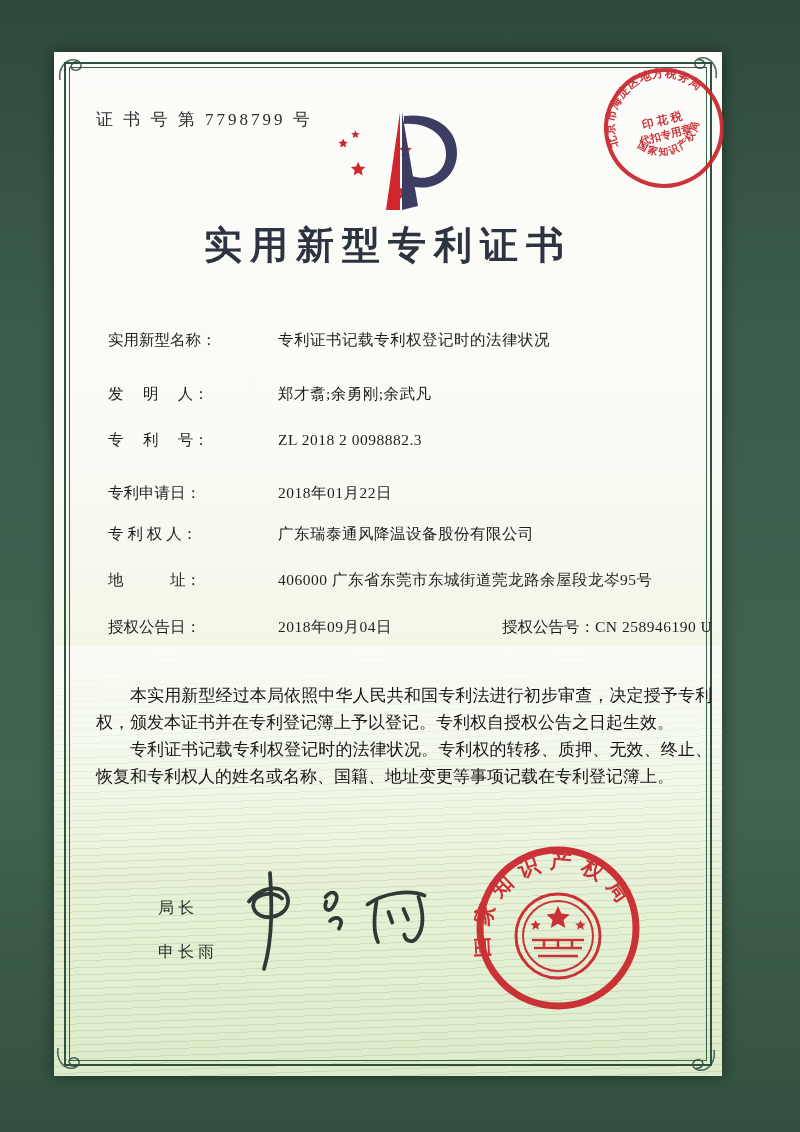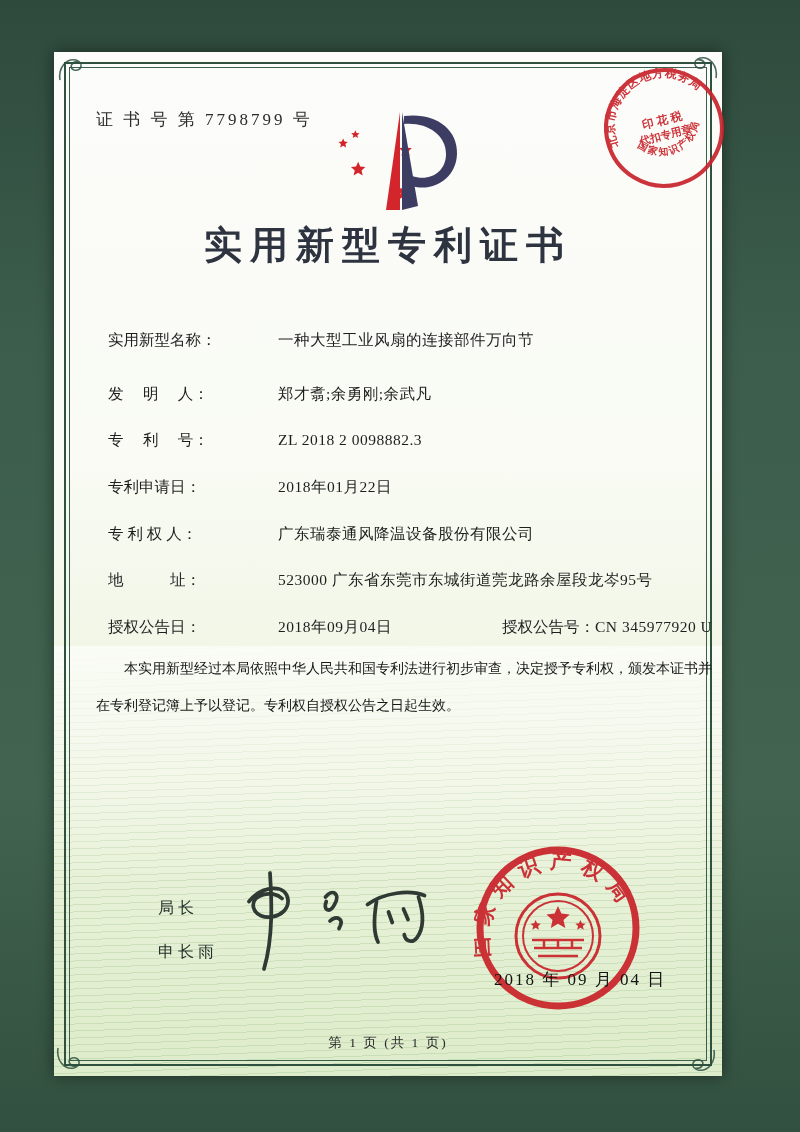--- a/index.html
+++ b/index.html
@@ -30,22 +30,22 @@
 
   .title{position:absolute;left:0;top:168px;width:100%;text-align:center;
          font-size:38px;font-weight:bold;color:#2e3340;letter-spacing:8px;}
 
   .fields{position:absolute;left:42px;top:272px;width:618px;font-size:15.5px;color:#1e1e1e;}
   .frow{position:absolute;left:0;white-space:nowrap;}
   .f-label{display:inline-block;width:170px;margin-left:12px;}
   .f-value{letter-spacing:.5px;}
   .grant-right{position:absolute;left:406px;top:0;white-space:nowrap;}
 
-  .body-text{position:absolute;left:42px;top:598px;width:616px;font-size:14px;
-             line-height:37px;color:#161616;text-align:justify;}
+  .body-text{position:absolute;left:42px;top:630px;width:616px;font-size:17px;
+             line-height:27px;color:#161616;text-align:justify;}
   .body-text p{margin:0;text-indent:2em;}
 
   .sig-label{position:absolute;left:104px;font-size:16px;color:#23322a;letter-spacing:4px;}
   .sig-title{top:846px;} .sig-name{top:890px;}
   .signature{position:absolute;left:170px;top:806px;width:215px;height:120px;}
 
   .stamp-bottom{position:absolute;left:420px;top:792px;width:168px;height:168px;opacity:.93;}
   .seal-date{position:absolute;left:440px;top:916px;font-size:17px;color:#141414;
              letter-spacing:2px;white-space:nowrap;}
 
@@ -104,47 +104,48 @@
     <g fill="#3d3d63">
       <polygon points="74,2 74,100 90,96"></polygon>
       <path d="M76,6 C106,2 130,18 129,44 C128,70 104,82 84,76 L84,66 C102,72 118,62 118,44 C118,24 98,12 76,14 Z"></path>
     </g>
   </svg>
 
   <div class="title">实用新型专利证书</div>
 
   <div class="fields">
     <div class="frow" style="top:6px">
-      <span class="f-label">实用新型名称：</span><span class="f-value">一种大型工业风扇的连接部件万向节</span>
+      <span class="f-label">实用新型名称：</span><span class="f-value">专利证书记载专利权登记时的法律状况</span>
     </div>
     <div class="frow" style="top:60px">
       <span class="f-label">发　 明 　人：</span><span class="f-value">郑才翥;余勇刚;余武凡</span>
     </div>
     <div class="frow" style="top:106px">
       <span class="f-label">专　 利 　号：</span><span class="f-value">ZL 2018 2 0098882.3</span>
     </div>
-    <div class="frow" style="top:153px">
+    <div class="frow" style="top:159px">
       <span class="f-label">专利申请日：</span><span class="f-value">2018年01月22日</span>
     </div>
     <div class="frow" style="top:200px">
       <span class="f-label">专 利 权 人：</span><span class="f-value">广东瑞泰通风降温设备股份有限公司</span>
     </div>
     <div class="frow" style="top:246px">
-      <span class="f-label">地　　　址：</span><span class="f-value">523000 广东省东莞市东城街道莞龙路余屋段龙岑95号</span>
+      <span class="f-label">地　　　址：</span><span class="f-value">406000 广东省东莞市东城街道莞龙路余屋段龙岑95号</span>
     </div>
     <div class="frow" style="top:293px;width:618px">
       <span class="f-label">授权公告日：</span><span class="f-value">2018年09月04日</span>
       <span class="grant-right">
-        <span>授权公告号：</span><span class="f-value">CN 345977920 U</span>
+        <span>授权公告号：</span><span class="f-value">CN 258946190 U</span>
       </span>
     </div>
   </div>
 
   <div class="body-text">
     <p>本实用新型经过本局依照中华人民共和国专利法进行初步审查，决定授予专利权，颁发本证书并在专利登记簿上予以登记。专利权自授权公告之日起生效。</p>
+    <p>专利证书记载专利权登记时的法律状况。专利权的转移、质押、无效、终止、恢复和专利权人的姓名或名称、国籍、地址变更等事项记载在专利登记簿上。</p>
   </div>
 
   <div class="sig-label sig-title">局长</div>
   <div class="sig-label sig-name">申长雨</div>
 
   <svg class="signature" viewBox="0 0 280 160">
     <g fill="none" stroke="#2e3a33" stroke-width="5" stroke-linecap="round">
       <path d="M30,58 C48,36 80,34 82,56 C84,80 42,88 36,66 C32,48 62,42 74,54"></path>
       <path d="M58,20 C60,52 63,104 50,148"></path>
       <path d="M132,52 C142,40 152,48 144,62 C138,74 128,70 133,58"></path>
@@ -175,17 +176,15 @@
       <path d="M106,75 l1.9,4.2 4.6,.4 -3.4,3 1,4.5 -4.1,-2.4 -4,2.4 1,-4.5 -3.4,-3 4.6,-.4z" transform="scale(0.8) translate(27,20)"></path>
     </g>
     <g stroke="#c9242b" fill="none" stroke-width="2.5">
       <path d="M60,104 H108"></path>
       <path d="M64,112 H104"></path>
       <path d="M70,104 V96 M84,104 V95 M98,104 V96"></path>
       <path d="M58,96 H110"></path>
     </g>
   </svg>
 
-  <div class="seal-date">2018 年 09 月 04 日</div>
 
-  <div class="footer">第 1 页 (共 1 页)</div>
 
 </div>
 
 </body></html>

